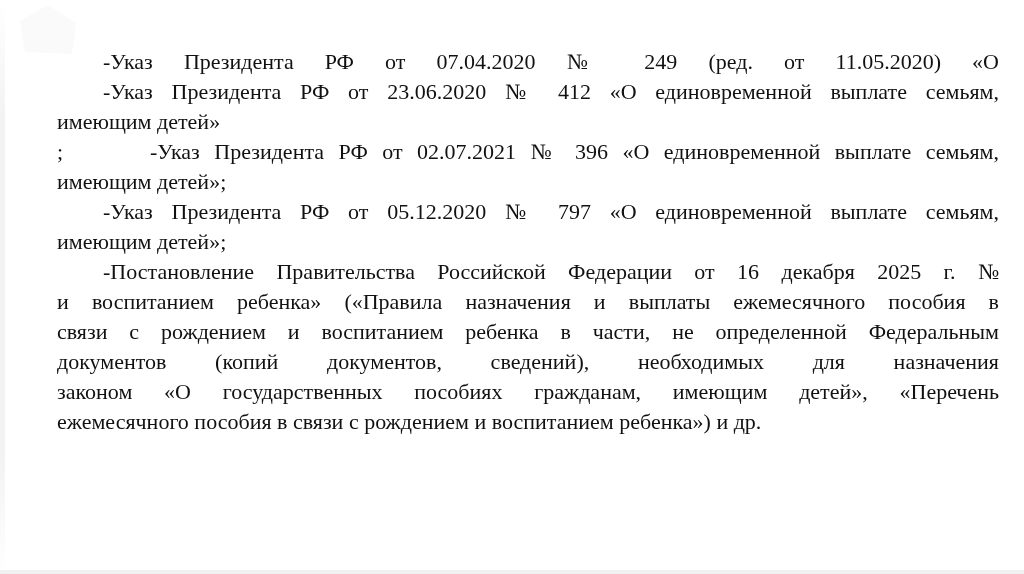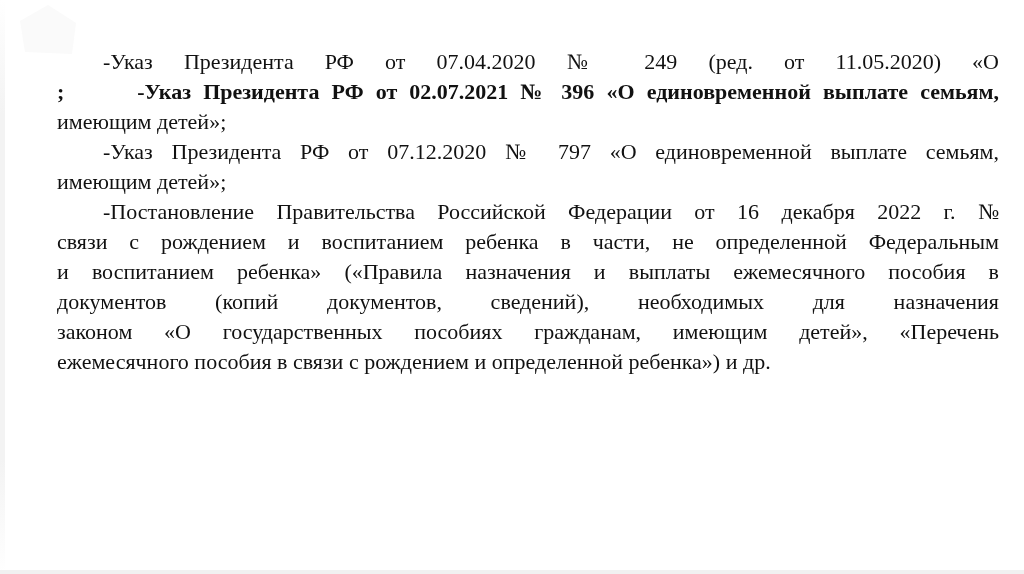--- a/index.html
+++ b/index.html
@@ -56,55 +56,58 @@
     white-space: normal;
   }
   .line.last {
     text-align-last: left;
   }
   .line.first {
     text-indent: 46px;
   }
   .line.first.no-indent {
     text-indent: 0;
-    font-weight: bold;
   }
 </style>
 </head>
 <body>
 
 <div class="page">
 
   <svg class="watermark" width="72" height="60" viewBox="0 0 72 60" aria-hidden="true">
     <path d="M36 3 L64 21 L60 52 L13 50 L8 19 Z" fill="#fafafa"></path>
   </svg>
 
   <div class="left-edge"></div>
   <div class="bottom-edge"></div>
 
   <div class="text-block">
 
     <p class="para">
       <span class="line first">-Указ Президента РФ от 07.04.2020 № 249 (ред. от 11.05.2020) «О</span>
     </p>
 
+    <p class="para">
+      <span class="line first">-Указ Президента РФ от 23.06.2020 № 412 «О единовременной выплате семьям,</span>
+      <span class="line last">имеющим детей»</span>
+    </p>
 
     <p class="para">
       <span class="line first no-indent">;&nbsp;&nbsp;&nbsp;&nbsp;&nbsp; -Указ Президента РФ от 02.07.2021 № 396 «О единовременной выплате семьям,</span>
       <span class="line last">имеющим детей»;</span>
     </p>
 
     <p class="para">
-      <span class="line first">-Указ Президента РФ от 07.12.2020 № 797 «О единовременной выплате семьям,</span>
+      <span class="line first">-Указ Президента РФ от 05.12.2020 № 797 «О единовременной выплате семьям,</span>
       <span class="line last">имеющим детей»;</span>
     </p>
 
     <p class="para">
-      <span class="line first">-Постановление Правительства Российской Федерации от 16 декабря 2022 г. №</span>
+      <span class="line first">-Постановление Правительства Российской Федерации от 16 декабря 2025 г. №</span>
+      <span class="line">и воспитанием ребенка» («Правила назначения и выплаты ежемесячного пособия в</span>
       <span class="line">связи с рождением и воспитанием ребенка в части, не определенной Федеральным</span>
-      <span class="line">и воспитанием ребенка» («Правила назначения и выплаты ежемесячного пособия в</span>
       <span class="line">документов (копий документов, сведений), необходимых для назначения</span>
       <span class="line">законом «О государственных пособиях гражданам, имеющим детей», «Перечень</span>
-      <span class="line last">ежемесячного пособия в связи с рождением и определенной ребенка») и др.</span>
+      <span class="line last">ежемесячного пособия в связи с рождением и воспитанием ребенка») и др.</span>
     </p>
 
   </div>
 </div>
 
 </body></html>

